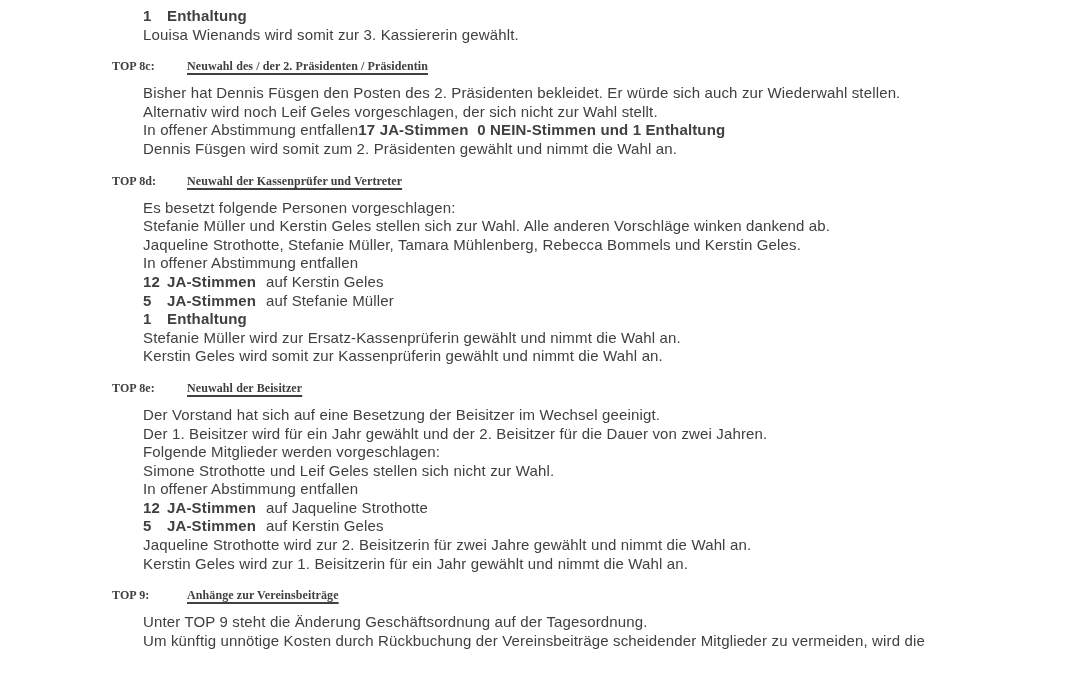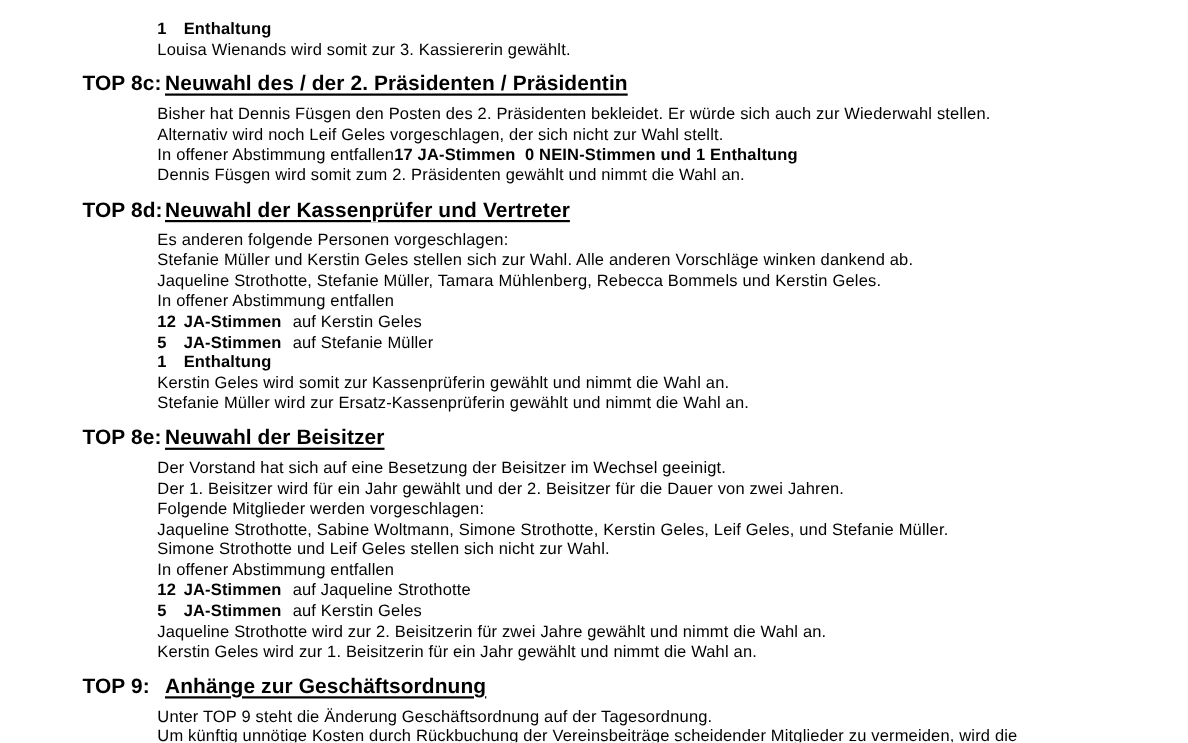--- a/index.html
+++ b/index.html
@@ -3,46 +3,47 @@
 <meta charset="utf-8">
 <style>
   * { margin: 0; padding: 0; box-sizing: border-box; }
   html, body { background: #ffffff; }
   .page {
     position: relative;
     width: 932px;
     height: 675px;
     background: #ffffff;
     overflow: hidden;
-    color: #000000;
+    color: #404040;
     font-family: "Liberation Sans", sans-serif;
     font-size: 15px;
     letter-spacing: 0.15px;
-    padding-top: 18px;
+    padding-top: 7px;
   }
   .line {
     line-height: 18.6px;
     margin-left: 143px;
     white-space: pre-wrap;
   }
   .vnum {
     display: inline-block;
     width: 24px;
     font-weight: bold;
   }
   .vlabel { font-weight: bold; }
   .vtail { margin-left: 10px; }
   .tally { font-weight: bold; }
   .heading {
-    margin: 12px 0 8px 75px;
+    margin: 12px 0 8px 112px;
     line-height: 20px;
     font-weight: bold;
-    font-size: 19px;
+    font-size: 12px;
     letter-spacing: 0.1px;
     white-space: pre;
+    font-family: Liberation Serif, serif;
   }
   .toplabel { display: inline-block; width: 75px; }
   .title {
     text-decoration: underline;
     text-decoration-thickness: 2px;
     text-underline-offset: 3px;
   }
 </style>
 </head>
 <body>
@@ -57,44 +58,43 @@
   <div class="heading"><span class="toplabel">TOP 8c:</span><span class="title">Neuwahl des / der 2. Präsidenten / Präsidentin</span></div>
   <div class="block">
     <div class="line">Bisher hat Dennis Füsgen den Posten des 2. Präsidenten bekleidet. Er würde sich auch zur Wiederwahl stellen.</div>
     <div class="line">Alternativ wird noch Leif Geles vorgeschlagen, der sich nicht zur Wahl stellt.</div>
     <div class="line"><span>In offener Abstimmung entfallen</span><span class="tally">17 JA-Stimmen  0 NEIN-Stimmen und 1 Enthaltung</span></div>
     <div class="line">Dennis Füsgen wird somit zum 2. Präsidenten gewählt und nimmt die Wahl an.</div>
   </div>
 
   <div class="heading"><span class="toplabel">TOP 8d:</span><span class="title">Neuwahl der Kassenprüfer und Vertreter</span></div>
   <div class="block">
-    <div class="line">Es anderen folgende Personen vorgeschlagen:</div>
+    <div class="line">Es besetzt folgende Personen vorgeschlagen:</div>
     <div class="line">Stefanie Müller und Kerstin Geles stellen sich zur Wahl. Alle anderen Vorschläge winken dankend ab.</div>
     <div class="line">Jaqueline Strothotte, Stefanie Müller, Tamara Mühlenberg, Rebecca Bommels und Kerstin Geles.</div>
     <div class="line">In offener Abstimmung entfallen</div>
     <div class="line"><span class="vnum">12</span><span class="vlabel">JA-Stimmen</span><span class="vtail">auf Kerstin Geles</span></div>
     <div class="line"><span class="vnum">5</span><span class="vlabel">JA-Stimmen</span><span class="vtail">auf Stefanie Müller</span></div>
     <div class="line"><span class="vnum">1</span><span class="vlabel">Enthaltung</span></div>
+    <div class="line">Stefanie Müller wird zur Ersatz-Kassenprüferin gewählt und nimmt die Wahl an.</div>
     <div class="line">Kerstin Geles wird somit zur Kassenprüferin gewählt und nimmt die Wahl an.</div>
-    <div class="line">Stefanie Müller wird zur Ersatz-Kassenprüferin gewählt und nimmt die Wahl an.</div>
   </div>
 
   <div class="heading"><span class="toplabel">TOP 8e:</span><span class="title">Neuwahl der Beisitzer</span></div>
   <div class="block">
     <div class="line">Der Vorstand hat sich auf eine Besetzung der Beisitzer im Wechsel geeinigt.</div>
     <div class="line">Der 1. Beisitzer wird für ein Jahr gewählt und der 2. Beisitzer für die Dauer von zwei Jahren.</div>
     <div class="line">Folgende Mitglieder werden vorgeschlagen:</div>
-    <div class="line">Jaqueline Strothotte, Sabine Woltmann, Simone Strothotte, Kerstin Geles, Leif Geles, und Stefanie Müller.</div>
     <div class="line">Simone Strothotte und Leif Geles stellen sich nicht zur Wahl.</div>
     <div class="line">In offener Abstimmung entfallen</div>
     <div class="line"><span class="vnum">12</span><span class="vlabel">JA-Stimmen</span><span class="vtail">auf Jaqueline Strothotte</span></div>
     <div class="line"><span class="vnum">5</span><span class="vlabel">JA-Stimmen</span><span class="vtail">auf Kerstin Geles</span></div>
     <div class="line">Jaqueline Strothotte wird zur 2. Beisitzerin für zwei Jahre gewählt und nimmt die Wahl an.</div>
     <div class="line">Kerstin Geles wird zur 1. Beisitzerin für ein Jahr gewählt und nimmt die Wahl an.</div>
   </div>
 
-  <div class="heading"><span class="toplabel">TOP 9:</span><span class="title">Anhänge zur Geschäftsordnung</span></div>
+  <div class="heading"><span class="toplabel">TOP 9:</span><span class="title">Anhänge zur Vereinsbeiträge</span></div>
   <div class="block">
     <div class="line">Unter TOP 9 steht die Änderung Geschäftsordnung auf der Tagesordnung.</div>
     <div class="line">Um künftig unnötige Kosten durch Rückbuchung der Vereinsbeiträge scheidender Mitglieder zu vermeiden, wird die</div>
   </div>
 
 </div>
 
 </body></html>

